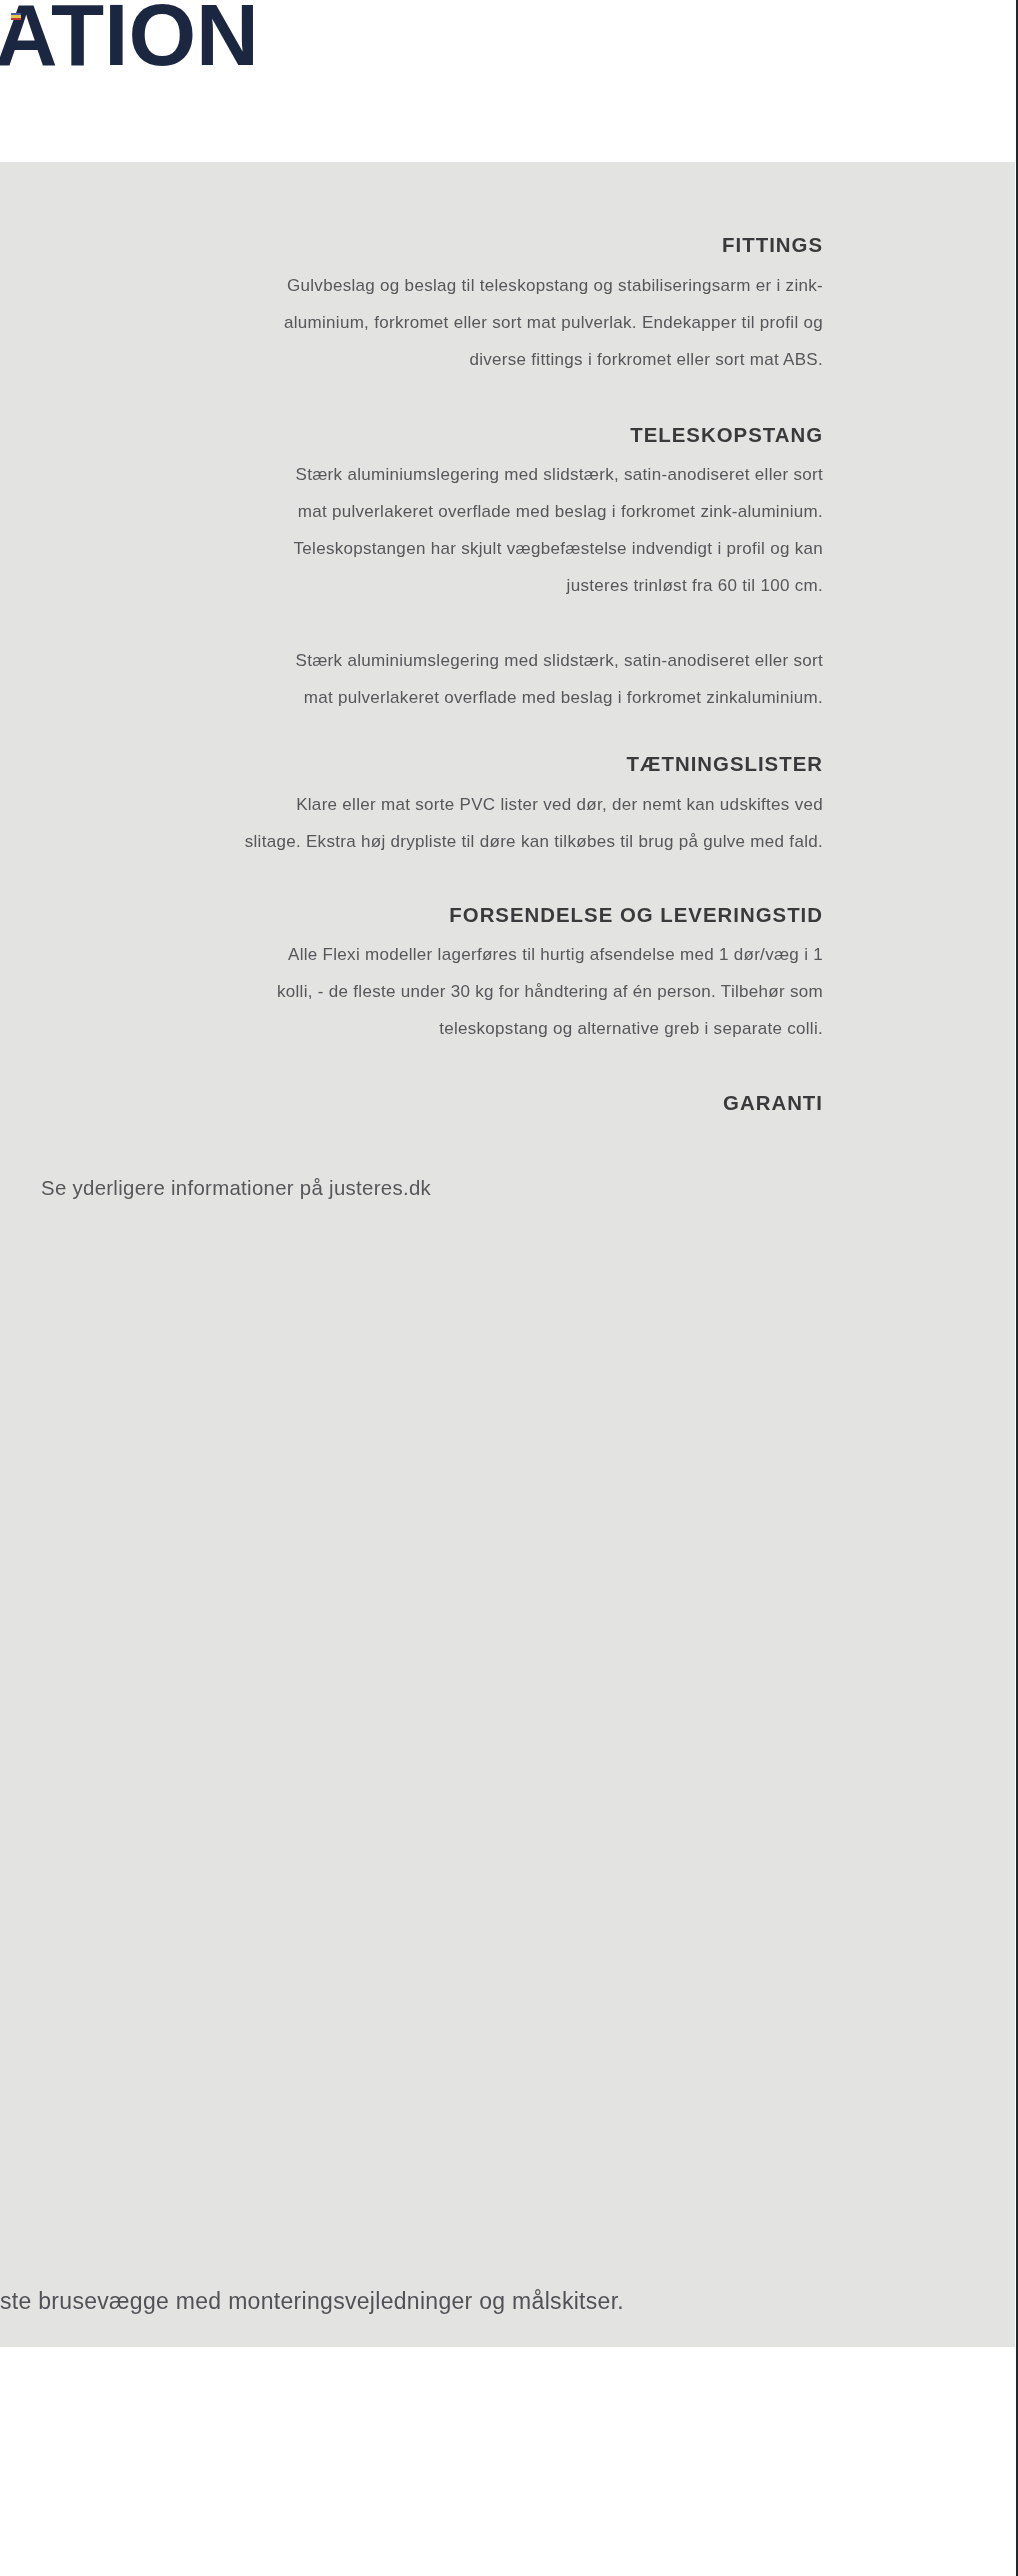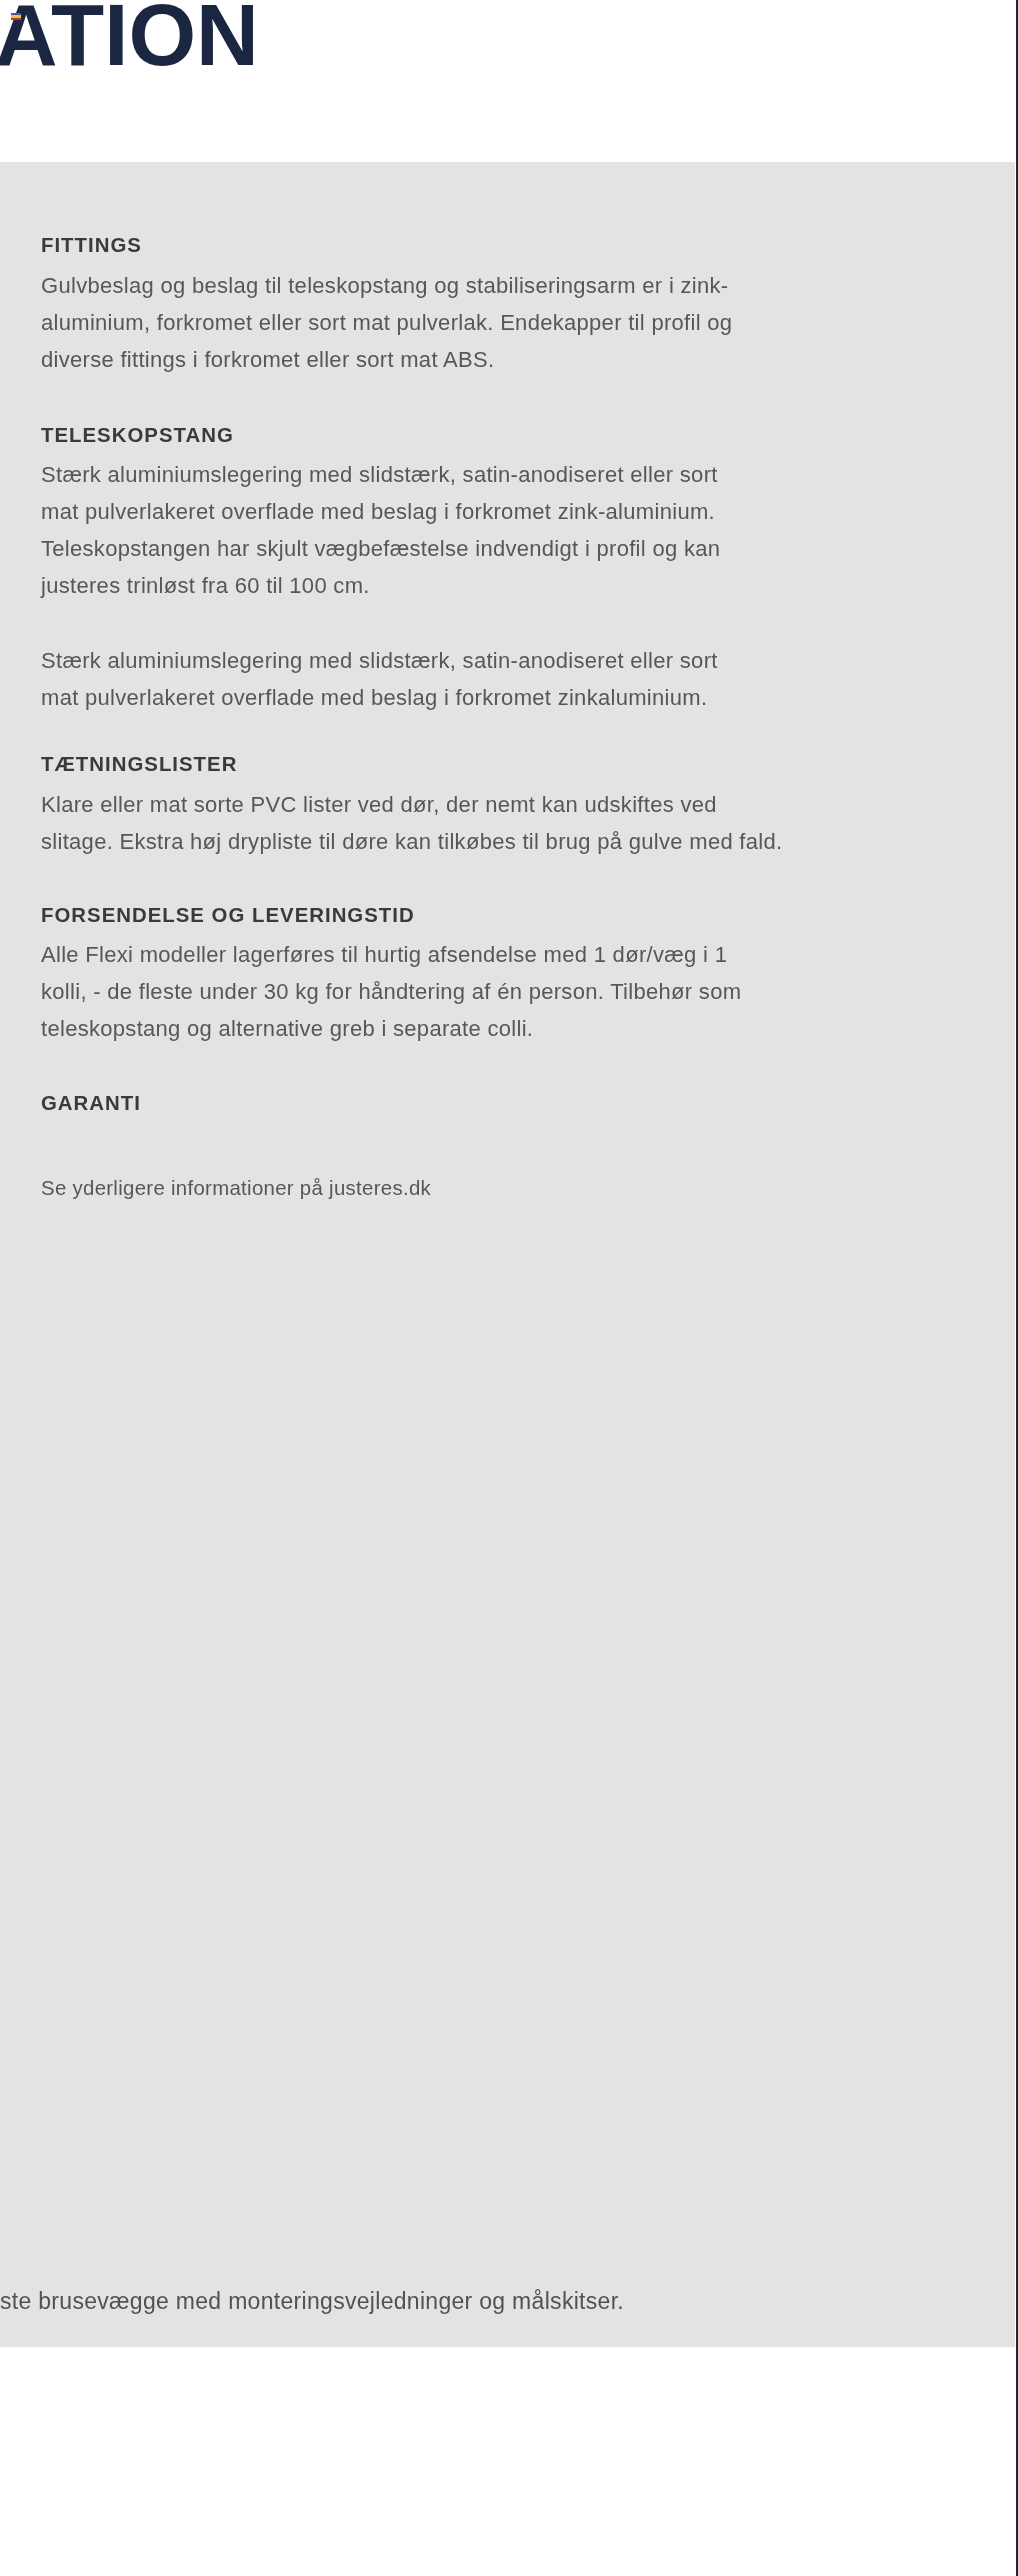--- a/index.html
+++ b/index.html
@@ -31,25 +31,25 @@
   .panel-content{
     padding:65px 0 0 41px;width:782px;
   }
   .section h2{
     margin:0 0 2.6px 0;
     font-size:20.4px;font-weight:700;line-height:37px;
     letter-spacing:1px;color:#3a3a3c;
   }
   .section p{
     margin:0;
-    font-size:22px;font-weight:400;line-height:37px;
+    font-size:17px;font-weight:400;line-height:37px;
     letter-spacing:0.3px;color:#56575b;
     white-space:pre-line;
   }
-  .section{margin-bottom:38px;}
+  .section{margin-bottom:38px;text-align:right;}
   .section:nth-of-type(1){margin-bottom:39px;}
   .section:nth-of-type(2){margin-bottom:38px;}
   .section:nth-of-type(3){margin-bottom:30px;}
   .section:nth-of-type(4){margin-bottom:37px;}
   .section:nth-of-type(5){}
   .section:nth-of-type(6){margin-bottom:4px;}
   .more-info{
     margin:48px 0 0 0;
     font-size:20.4px;font-weight:400;line-height:37px;
     letter-spacing:0.3px;color:#56575b;

